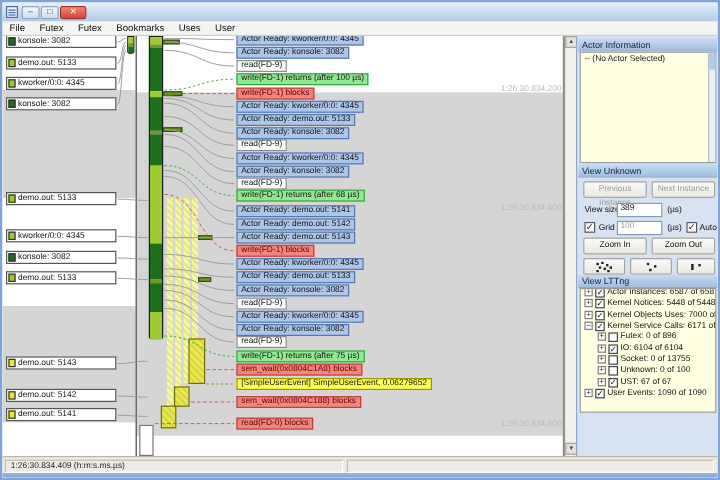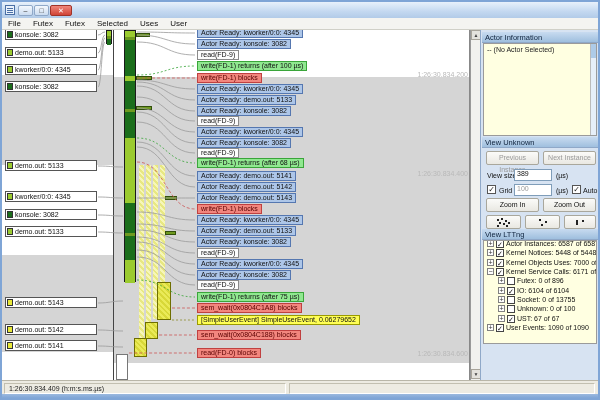--- a/index.html
+++ b/index.html
@@ -96,21 +96,21 @@
       <span class="wbtn">–</span>
       <span class="wbtn">□</span>
       <span class="wbtn close">✕</span>
     </span>
   </div>
 
   <div class="menubar" id="menubar">
       <span class="menu-item">File</span>
       <span class="menu-item">Futex</span>
       <span class="menu-item">Futex</span>
-      <span class="menu-item">Selected</span>
+      <span class="menu-item">Bookmarks</span>
       <span class="menu-item">Uses</span>
       <span class="menu-item">User</span>
     </div>
 
   <div class="main" id="main">
 
     <div class="band" style="left:0;top:45px;width:111px;height:90px;"></div>
     <div class="band" style="left:0;top:225px;width:111px;height:97px;"></div>
     <div class="band" style="left:112px;top:47px;width:355px;height:286px;"></div>
     <div class="leftpane-border"></div>

